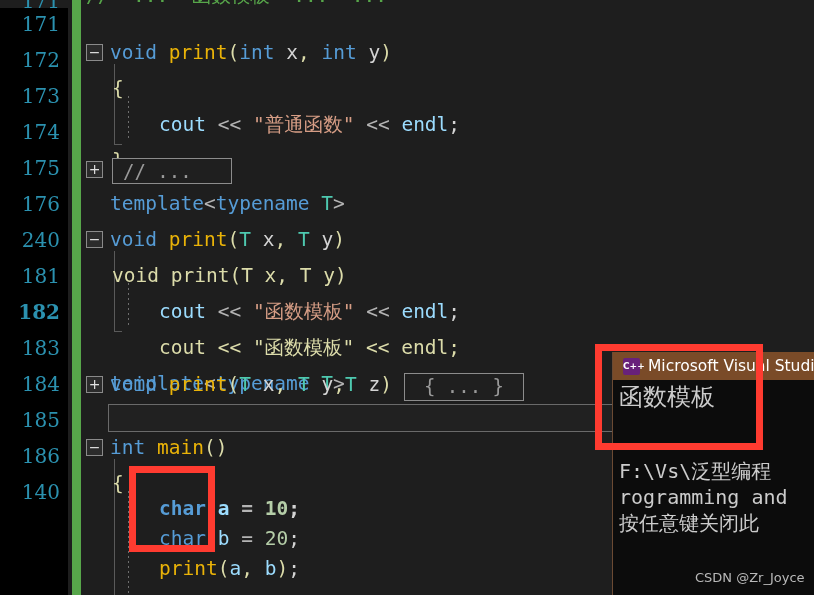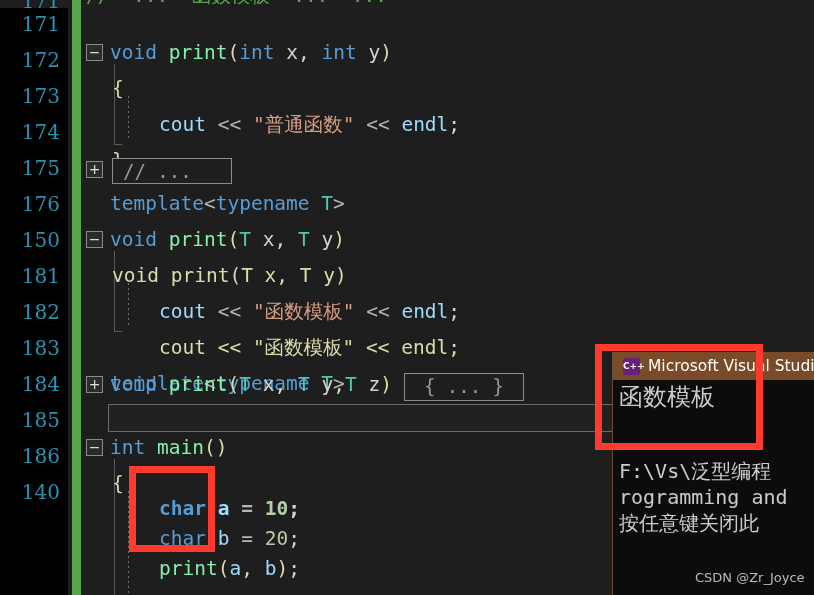--- a/index.html
+++ b/index.html
@@ -26,21 +26,21 @@
   }
 
   .code{position:absolute;left:86px;top:0;right:0;height:595px;}
   .cl{
     position:absolute;left:0;white-space:pre;
     font-size:19.5px;line-height:23px;
     font-family:"DejaVu Sans Mono","Liberation Mono",monospace;
     color:#dcdcdc;letter-spacing:0px;
   }
   .kw{color:#569cd6;}        
-  .fn{color:#86efac;text-align:right;}        
+  .fn{color:#eab308;text-align:right;}        
   .tp{color:#4ec9b0;}        
   .str{color:#d69d85;}       
   .num{color:#b5cea8;}       
   .pn{color:#dcdcaa;}        
   .id{color:#9cdcfe;}        
   .pl{color:#d4d4d4;}        
   .cm{color:#57a64a;}        
   .op{color:#b4b4b4;}
 
   
@@ -123,23 +123,23 @@
   <div class="editor">
 
     <div class="gutter">
       <div class="lnum" style="top:-18px;">171</div>
       <div class="lnum" style="top:5px;">171</div>
       <div class="lnum" style="top:41px;">172</div>
       <div class="lnum" style="top:77px;">173</div>
       <div class="lnum" style="top:113px;">174</div>
       <div class="lnum" style="top:149px;">175</div>
       <div class="lnum" style="top:185px;">176</div>
-      <div class="lnum" style="top:221px;">150</div>
+      <div class="lnum" style="top:221px;">240</div>
       <div class="lnum" style="top:257px;">181</div>
-      <div class="lnum" style="top:293px;">182</div>
+      <div class="lnum" style="top:293px;font-weight:bold;">182</div>
       <div class="lnum" style="top:329px;">183</div>
       <div class="lnum" style="top:365px;">184</div>
       <div class="lnum" style="top:401px;">185</div>
       <div class="lnum" style="top:437px;">186</div>
       <div class="lnum" style="top:473px;">140</div>
     </div>
 
     <div class="changebar"></div>
 
     <div class="code">

